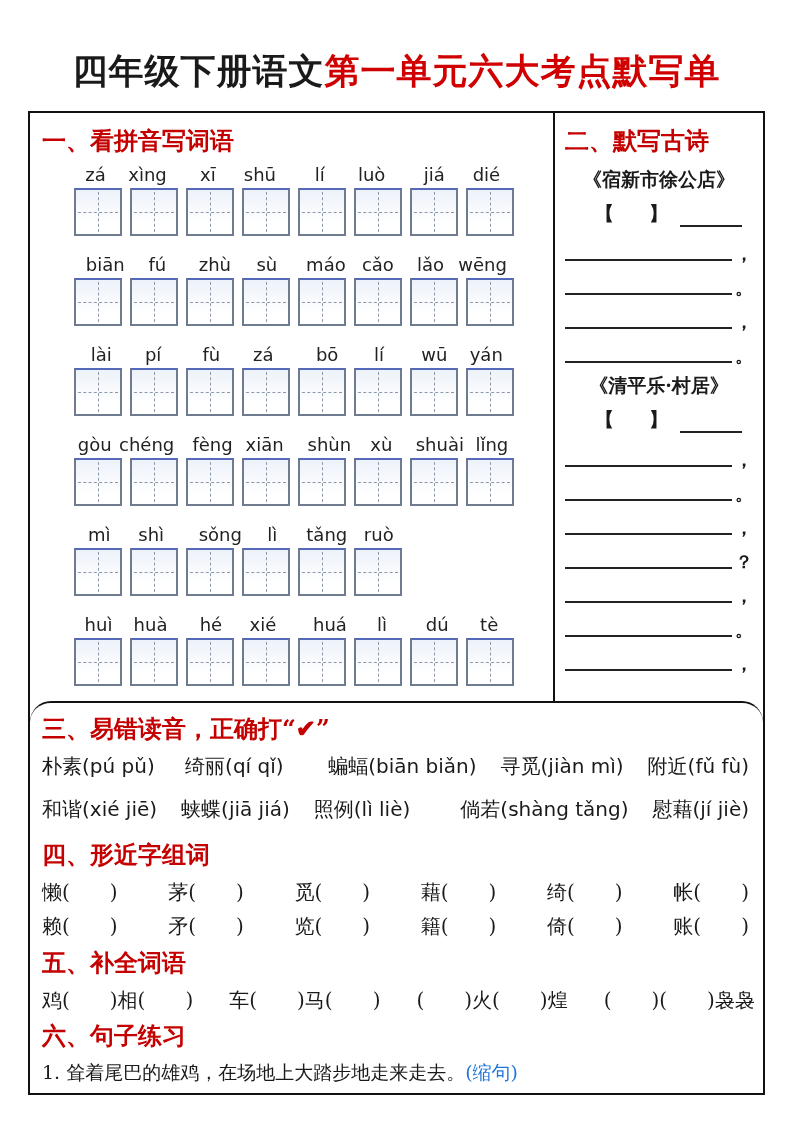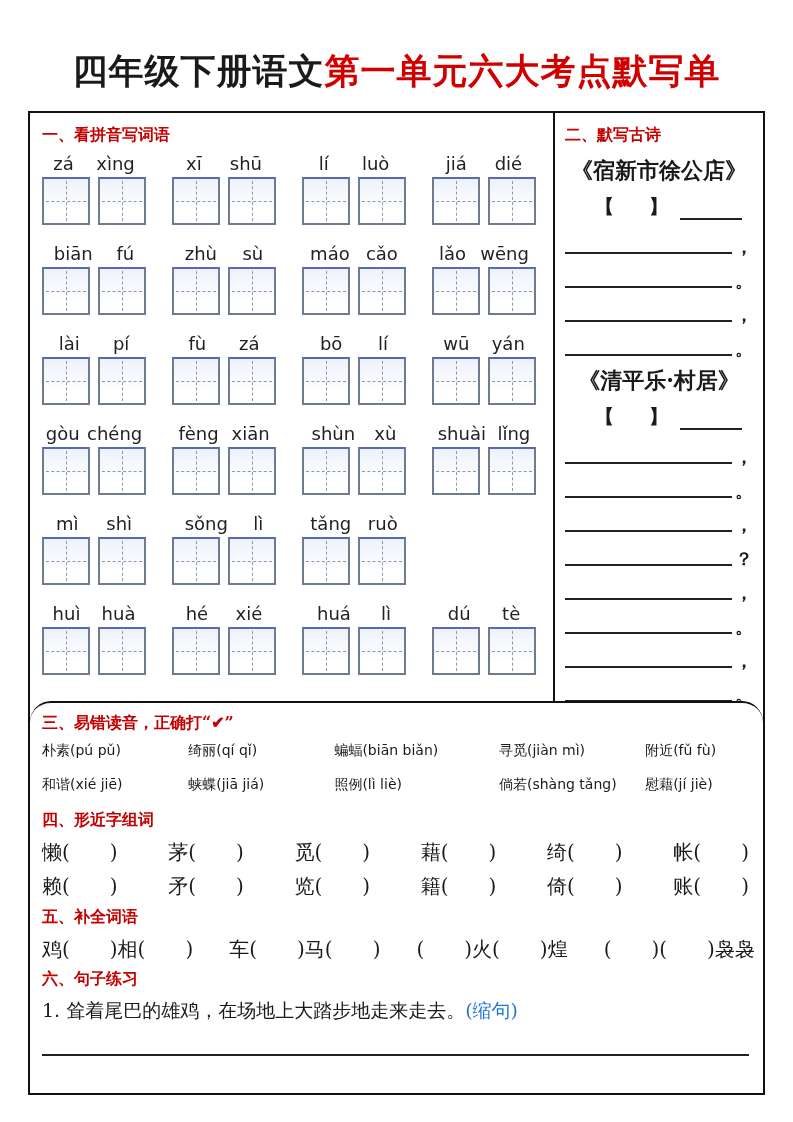--- a/index.html
+++ b/index.html
@@ -5,41 +5,41 @@
   html,body{margin:0;padding:0;background:#fff;}
   body{width:793px;height:1122px;overflow:hidden;font-family:"DejaVu Sans",sans-serif;color:#1a1a1a;}
   .page{width:793px;height:926px;box-sizing:border-box;padding:14px 28px 0;}
   .title{text-align:center;font-family:"DejaVu Serif","Liberation Serif",serif;
          font-size:35px;font-weight:900;margin:34px 0 16px;letter-spacing:1px;white-space:nowrap;}
   .t-red{color:#d10000;}
   .frame{border:2px solid #111;height:984px;box-sizing:border-box;display:flex;flex-direction:column;}
   .top{display:flex;height:588px;box-sizing:border-box;flex:0 0 auto;}
   .col-left{flex:1;border-right:2px solid #111;padding:8px 10px 0 12px;box-sizing:border-box;overflow:hidden;}
   .col-right{width:208px;box-sizing:border-box;padding:8px 10px 9px;overflow:hidden;}
-  .sec{color:#c40000;font-size:16px;font-weight:bold;margin:4px 0 8px;font-family:"DejaVu Serif",serif;}
+  .sec{color:#c40000;font-size:24px;font-weight:bold;margin:4px 0 8px;font-family:"DejaVu Serif",serif;}
   
-  .py-row{display:flex;gap:26px;margin-bottom:19px;}
+  .py-row{display:flex;gap:8px;margin-bottom:19px;margin-left:32px;}
   .py-pair{width:104px;flex:0 0 auto;}
   .py-syls{display:flex;justify-content:space-around;font-size:18px;color:#222;margin-bottom:3px;line-height:20px;}
   .py-boxes{display:flex;gap:8px;}
   .gridbox{width:44px;height:44px;border:2px solid #6f7b8e;border-top-color:#5668b8;
            background:linear-gradient(180deg,#edf2fa 0%,#ffffff 75%);position:relative;}
   .gridbox::before{content:"";position:absolute;left:50%;top:2px;bottom:2px;border-left:1px dashed #8d99a8;}
   .gridbox::after{content:"";position:absolute;top:50%;left:2px;right:2px;border-top:1px dashed #8d99a8;}
   
-  .p-title{text-align:center;font-weight:bold;font-size:22px;margin:10px 0 2px;font-family:"DejaVu Serif",serif;white-space:nowrap;}
+  .p-title{text-align:center;font-weight:bold;font-size:19px;margin:10px 0 2px;font-family:"DejaVu Serif",serif;white-space:nowrap;}
   .author-row{margin:8px 0 2px 30px;display:flex;align-items:flex-end;}
   .bracket{font-size:19px;font-weight:bold;letter-spacing:8px;}
   .author-line{display:inline-block;width:62px;border-bottom:2px solid #222;height:20px;margin-left:4px;}
   .poem-line{display:flex;align-items:flex-end;margin-top:16px;}
   .poem-line .blank{flex:1;border-bottom:2px solid #222;height:16px;}
   .poem-line .punct{font-size:18px;font-weight:bold;margin-left:3px;line-height:14px;}
   
   .bottom{border-top:2px solid #111;flex:1;padding:6px 14px 0 12px;box-sizing:border-box;overflow:hidden;border-radius:21px;}
-  .pron-row{display:flex;margin:8px 0 16px;font-size:14px;white-space:nowrap;gap:24px;}
+  .pron-row{display:flex;margin:8px 0 16px;font-size:20px;white-space:nowrap;gap:24px;}
   .pron-item{flex:1;}
   .pron-item:nth-child(3){flex:1.15;}
   .pron-item:nth-child(5){flex:0.85;}
   .pron-item .word{font-family:"DejaVu Serif",serif;}
   .sim-row{display:flex;justify-content:space-between;margin:7px 0;font-size:20px;font-family:"DejaVu Serif",serif;}
   .comp-row{display:flex;gap:36px;margin:8px 0 6px;font-size:20px;font-family:"DejaVu Serif",serif;white-space:nowrap;}
   .sent{font-size:19px;margin:8px 0 2px;font-family:"DejaVu Serif",serif;}
   .sent .tag{color:#1f75d8;}
   .ans-line{border-bottom:2px solid #222;height:28px;margin-bottom:8px;}
 </style>

